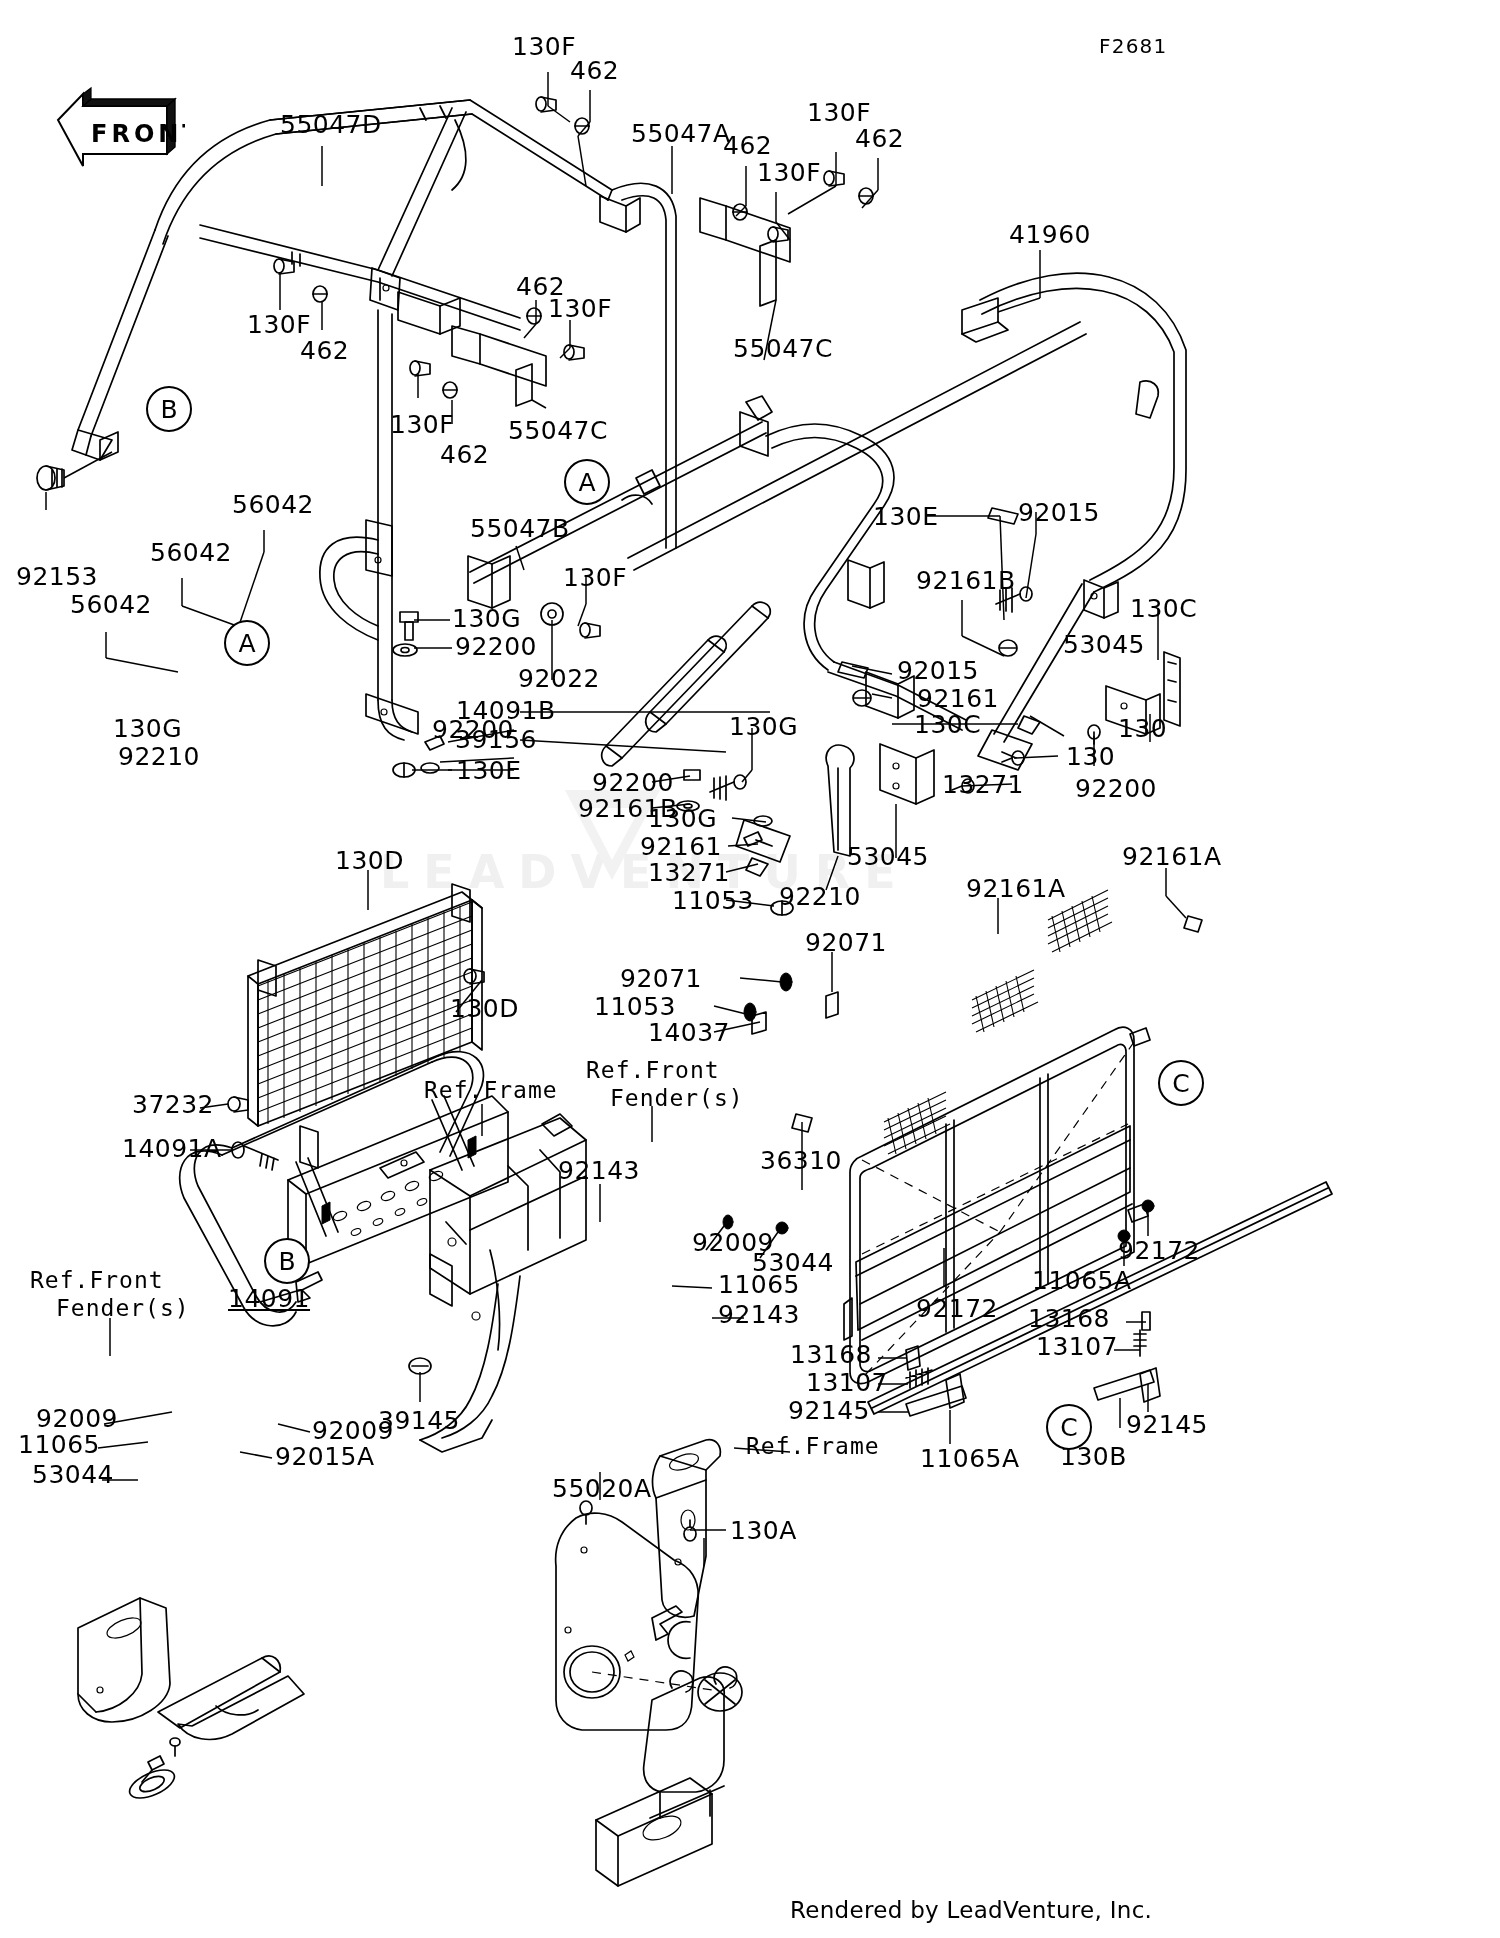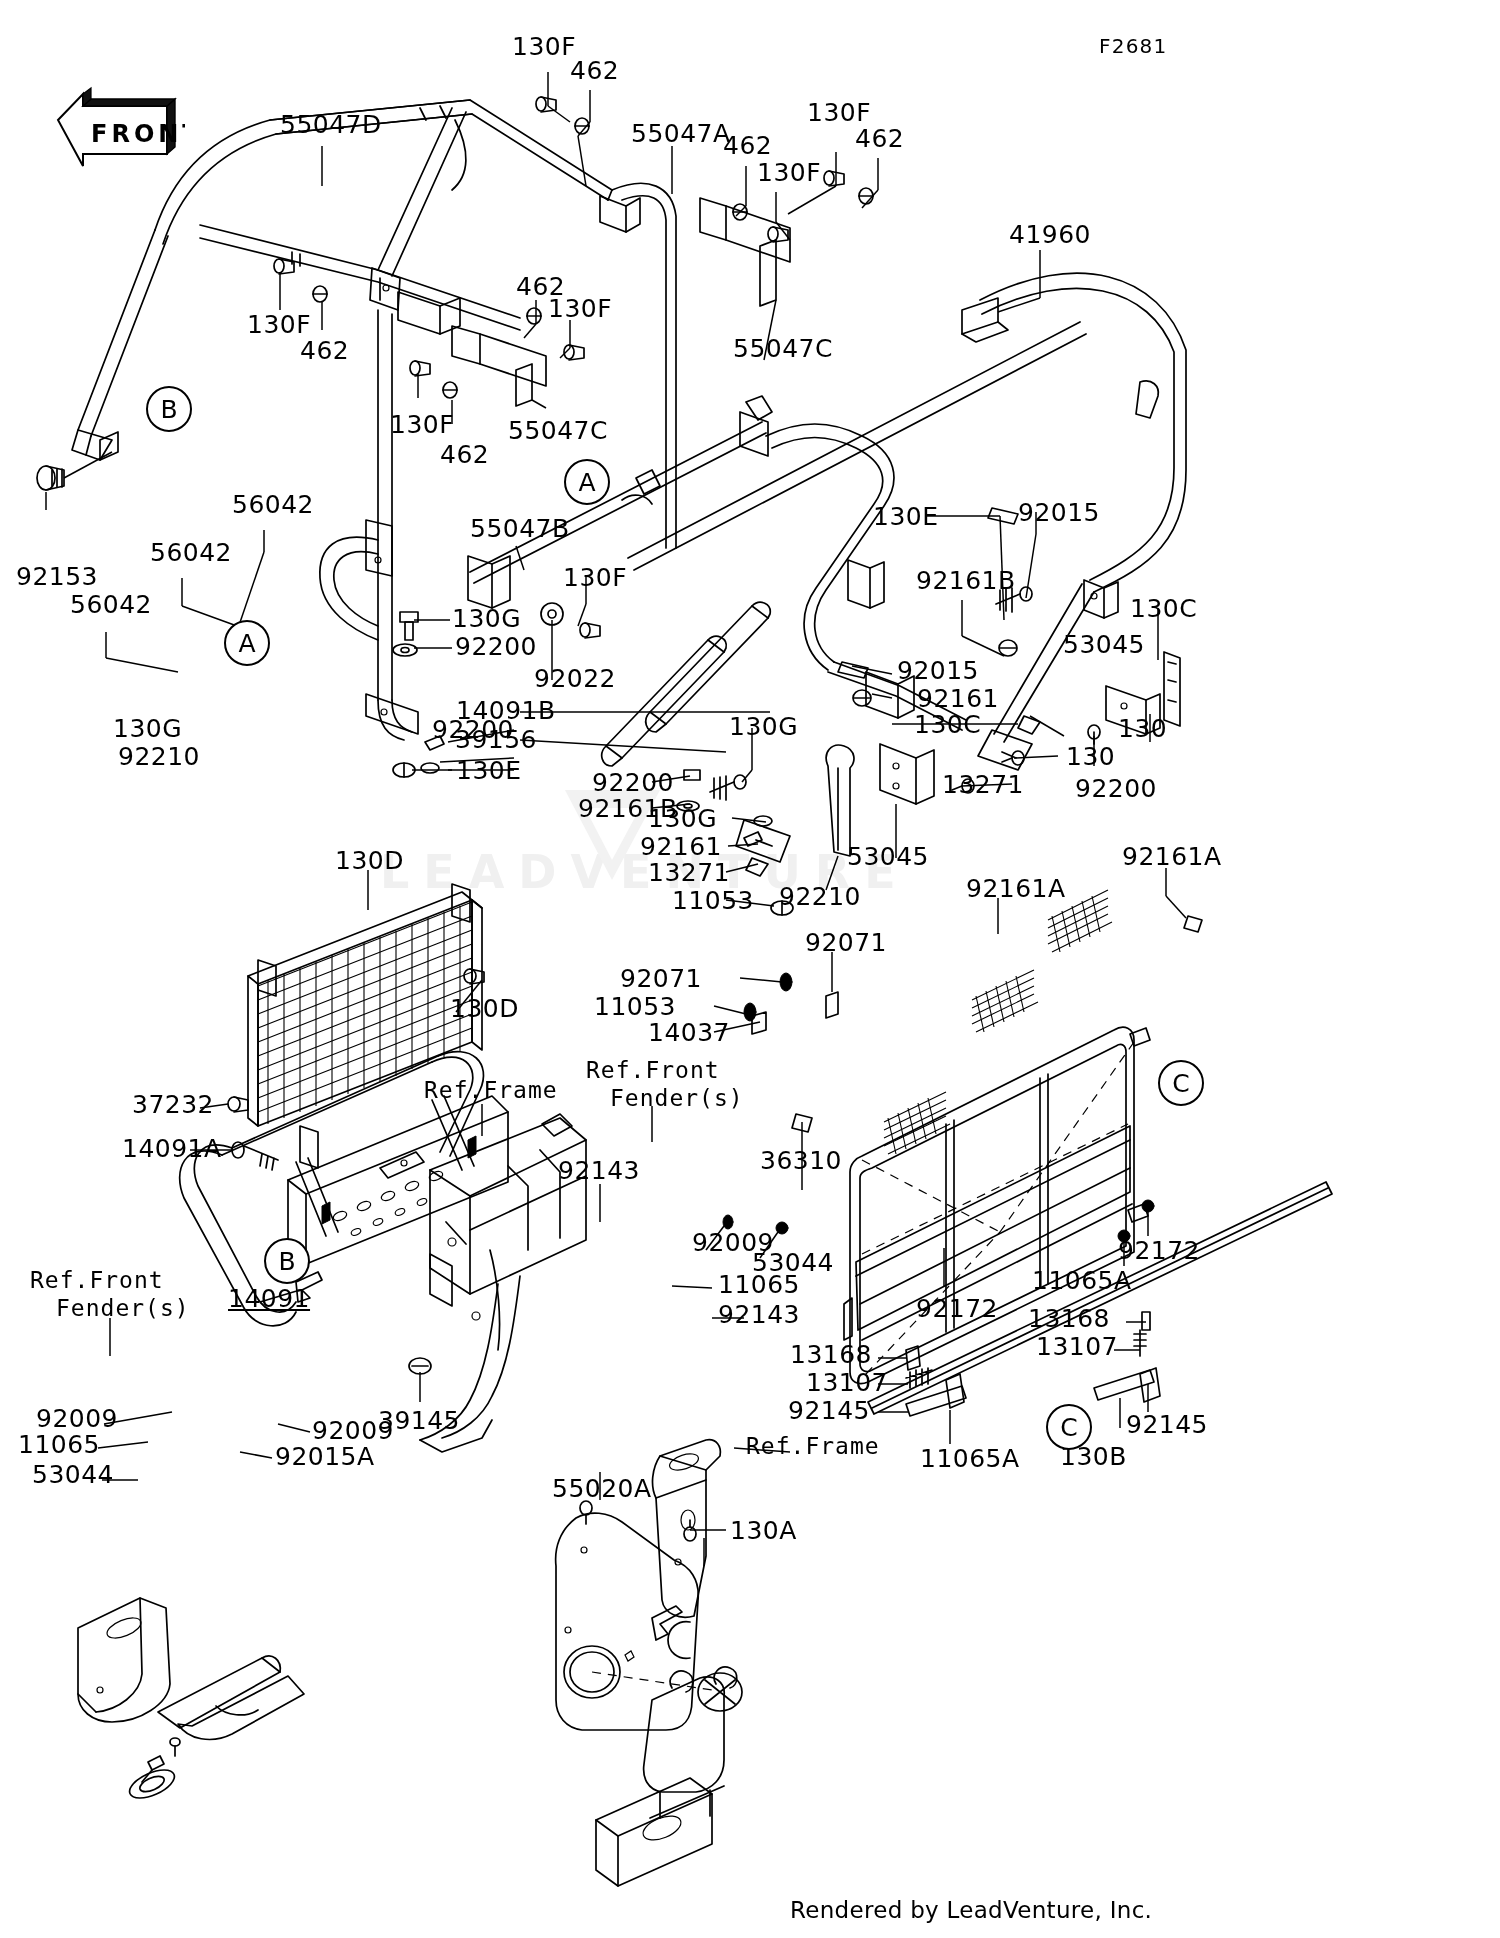--- a/index.html
+++ b/index.html
@@ -716,21 +716,21 @@
   <div class="lbl" style="left:440px; top:442px;">462</div>
   <div class="lbl" style="left:508px; top:418px;">55047C</div>
   <div class="lbl" style="left:16px; top:524px;margin-top:40px;">92153</div>
   <div class="lbl" style="left:232px; top:492px;">56042</div>
   <div class="lbl" style="left:150px; top:540px;">56042</div>
   <div class="lbl" style="left:70px; top:592px;">56042</div>
   <div class="lbl" style="left:470px; top:516px;">55047B</div>
   <div class="lbl" style="left:563px; top:565px;">130F</div>
   <div class="lbl" style="left:452px; top:606px;">130G</div>
   <div class="lbl" style="left:455px; top:634px;">92200</div>
-  <div class="lbl" style="left:518px; top:666px;margin-left:16px;">92022</div>
+  <div class="lbl" style="left:518px; top:666px;">92022</div>
   <div class="lbl" style="left:456px; top:698px;">14091B</div>
   <div class="lbl" style="left:455px; top:727px;">39156</div>
   <div class="lbl" style="left:432px; top:717px;">92200</div>
   <div class="lbl" style="left:113px; top:716px;">130G</div>
   <div class="lbl" style="left:118px; top:744px;">92210</div>
   <div class="lbl" style="left:456px; top:758px;">130E</div>
   <div class="lbl" style="left:729px; top:714px;">130G</div>
   <div class="lbl" style="left:592px; top:770px;">92200</div>
   <div class="lbl" style="left:578px; top:796px;">92161B</div>
   <div class="lbl" style="left:873px; top:504px;">130E</div>

